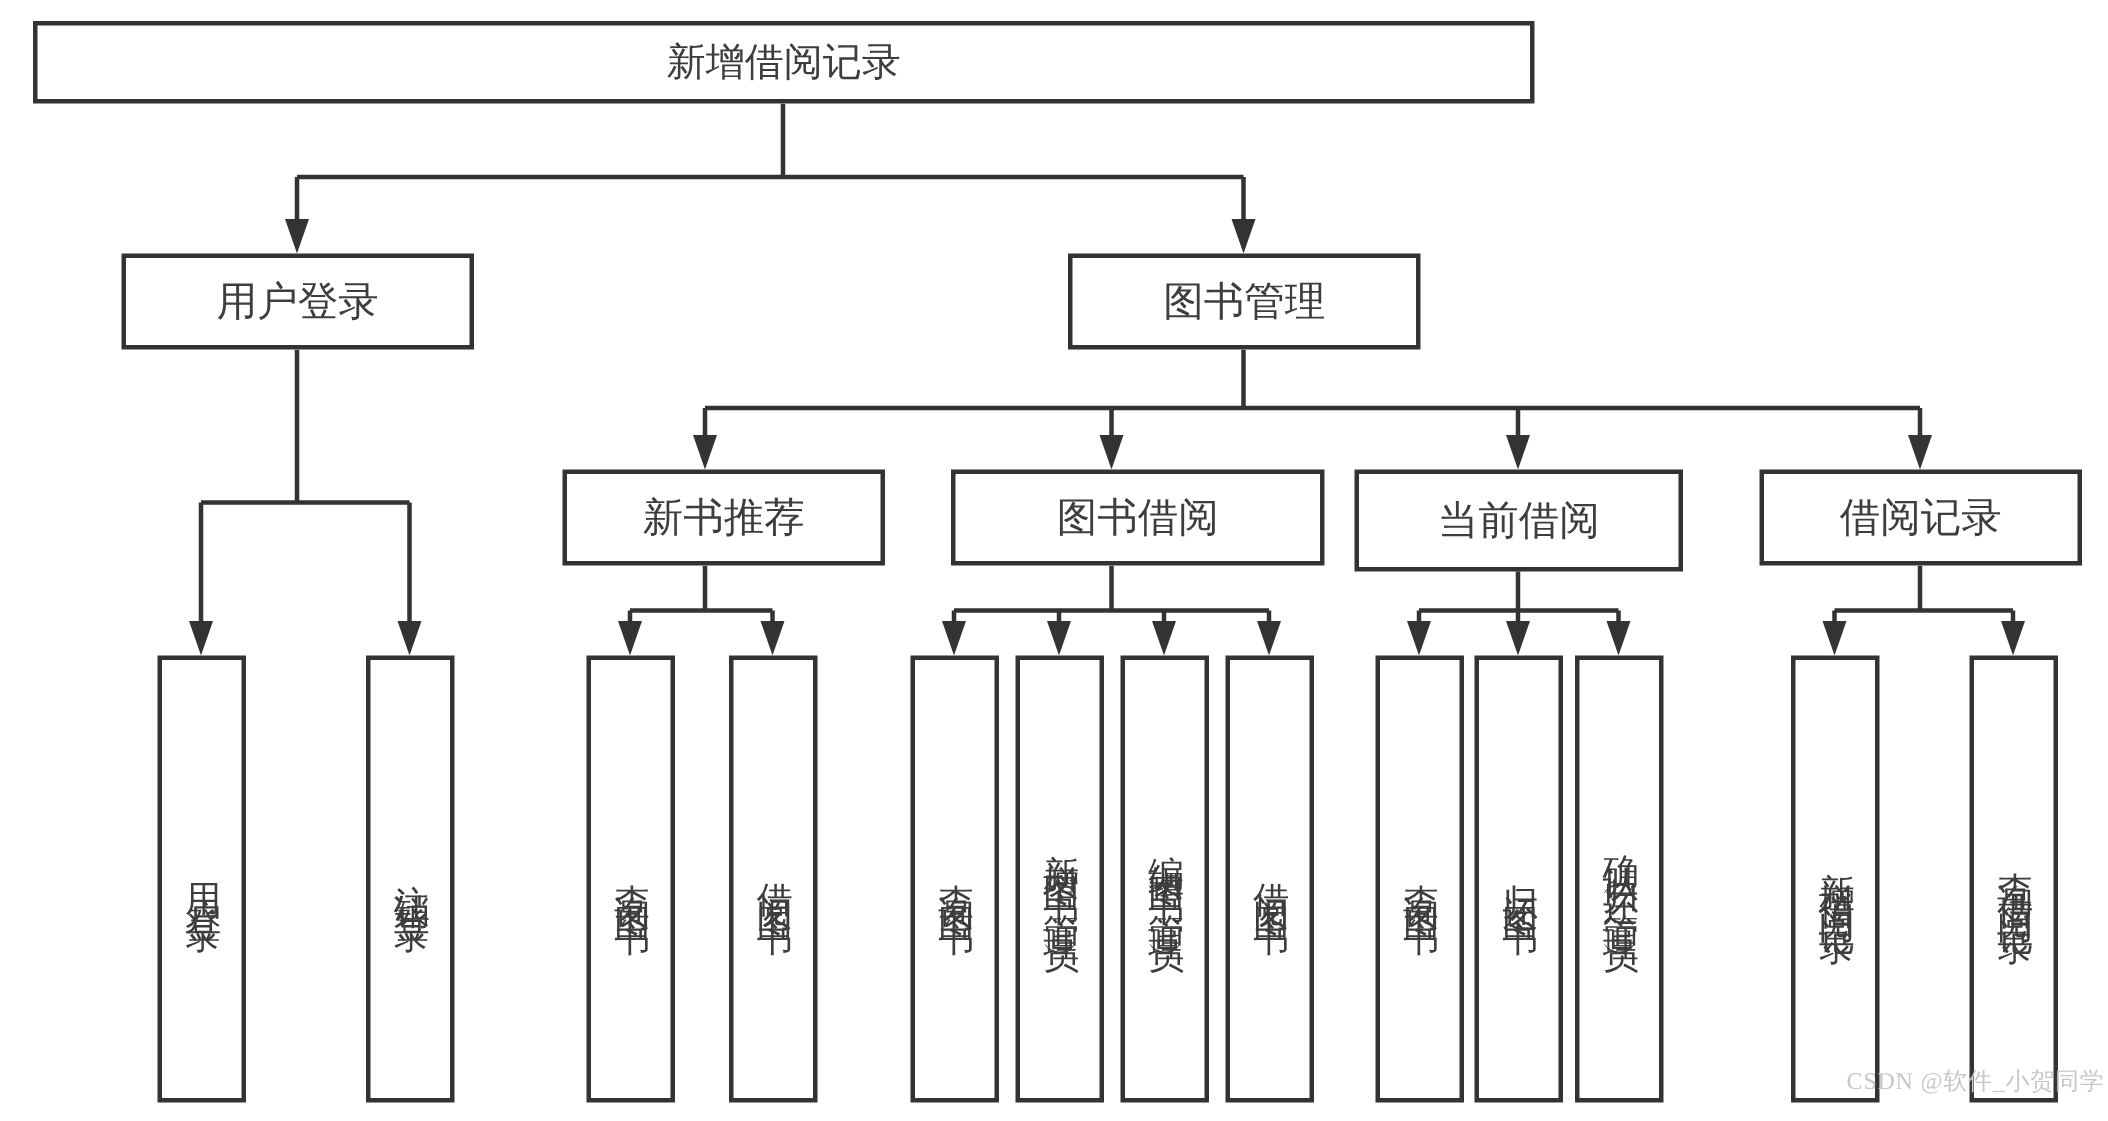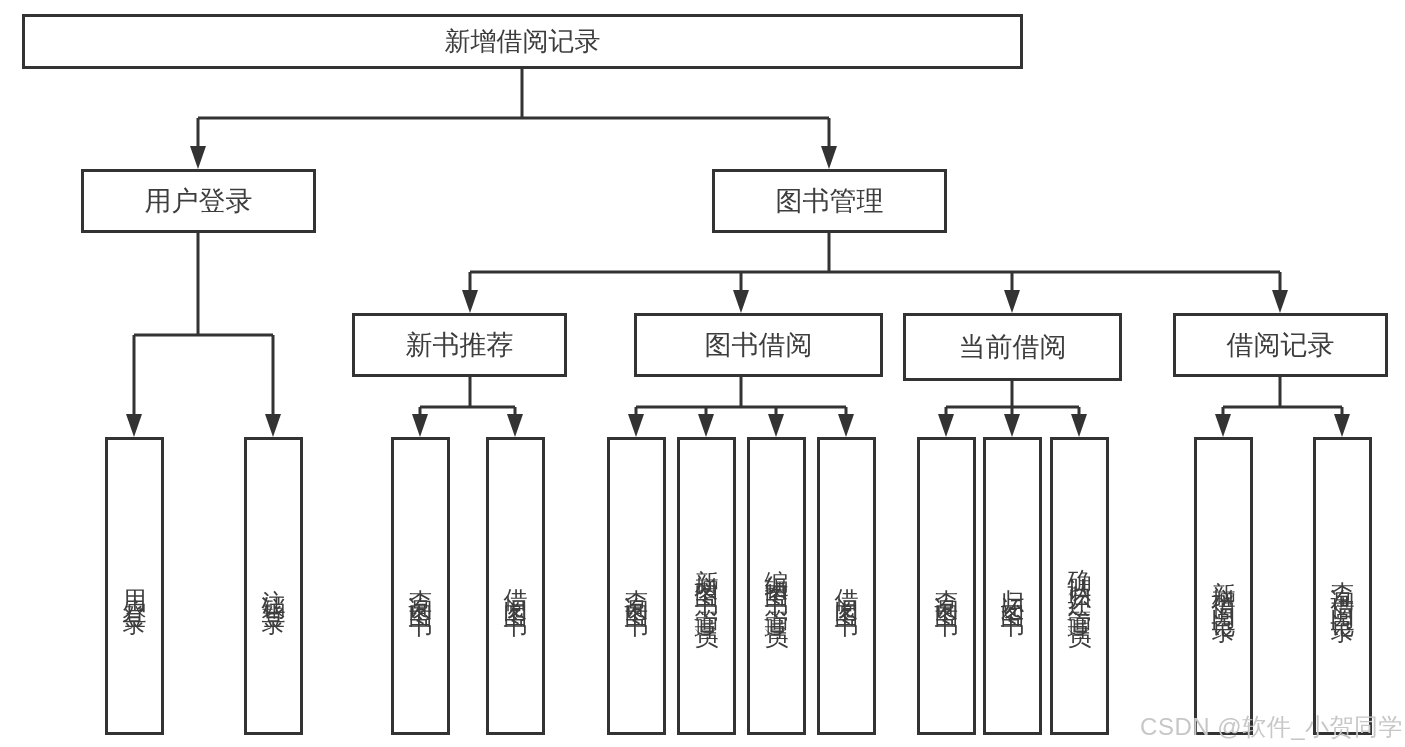--- a/index.html
+++ b/index.html
@@ -17,21 +17,21 @@
   .h-box{font-size:27px;}
   .v-box{
     font-size:24px;
     writing-mode:vertical-rl;
     text-orientation:mixed;
     letter-spacing:8px;
     line-height:1;
   }
   .watermark{
     position:absolute;right:2px;top:711px;z-index:5;
-    font-size:24px;color:#c7c7c7;letter-spacing:0.5px;
+    font-size:16px;color:#c7c7c7;letter-spacing:0.5px;font-family:Liberation Serif, serif;
   }
 </style>
 </head>
 <body>
 
 <div class="stage">
 
   <svg width="1405" height="747" viewBox="0 0 1405 747">
     <g stroke="#333333" stroke-width="3" fill="none">
 
@@ -70,21 +70,21 @@
       <polygon points="1215,414 1231,414 1223,437"></polygon>
       <polygon points="1334,414 1350,414 1342,437"></polygon>
     </g>
   </svg>
 
   <div class="box root-box" style="left:22px;top:14px;width:1001px;height:55px">新增借阅记录</div>
 
   <div class="box h-box" style="left:81px;top:169px;width:235px;height:64px">用户登录</div>
   <div class="box h-box" style="left:712px;top:169px;width:235px;height:64px">图书管理</div>
 
-  <div class="box h-box" style="left:352px;top:313px;width:215px;height:64px">新书推荐</div>
+  <div class="box h-box" style="left:375px;top:313px;width:215px;height:64px">新书推荐</div>
   <div class="box h-box" style="left:634px;top:313px;width:249px;height:64px">图书借阅</div>
   <div class="box h-box" style="left:903px;top:313px;width:219px;height:68px">当前借阅</div>
   <div class="box h-box" style="left:1173px;top:313px;width:215px;height:64px">借阅记录</div>
 
   <div class="box v-box" style="left:105px;top:437px;width:59px;height:298px">用户登录</div>
   <div class="box v-box" style="left:244px;top:437px;width:59px;height:298px">注销登录</div>
 
   <div class="box v-box" style="left:391px;top:437px;width:59px;height:298px">查询图书</div>
   <div class="box v-box" style="left:486px;top:437px;width:59px;height:298px">借阅图书</div>
 

